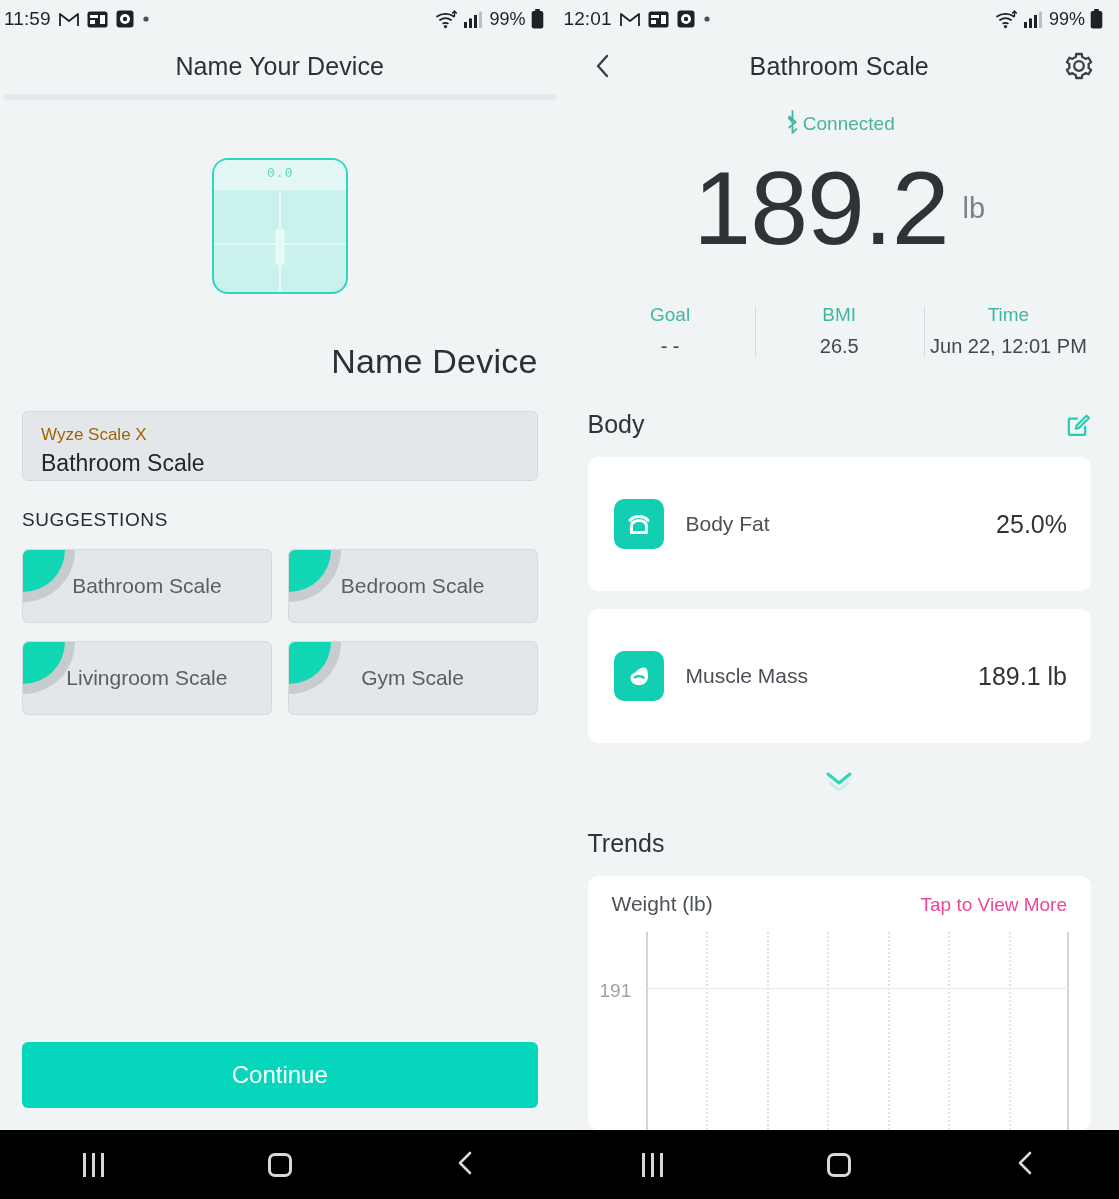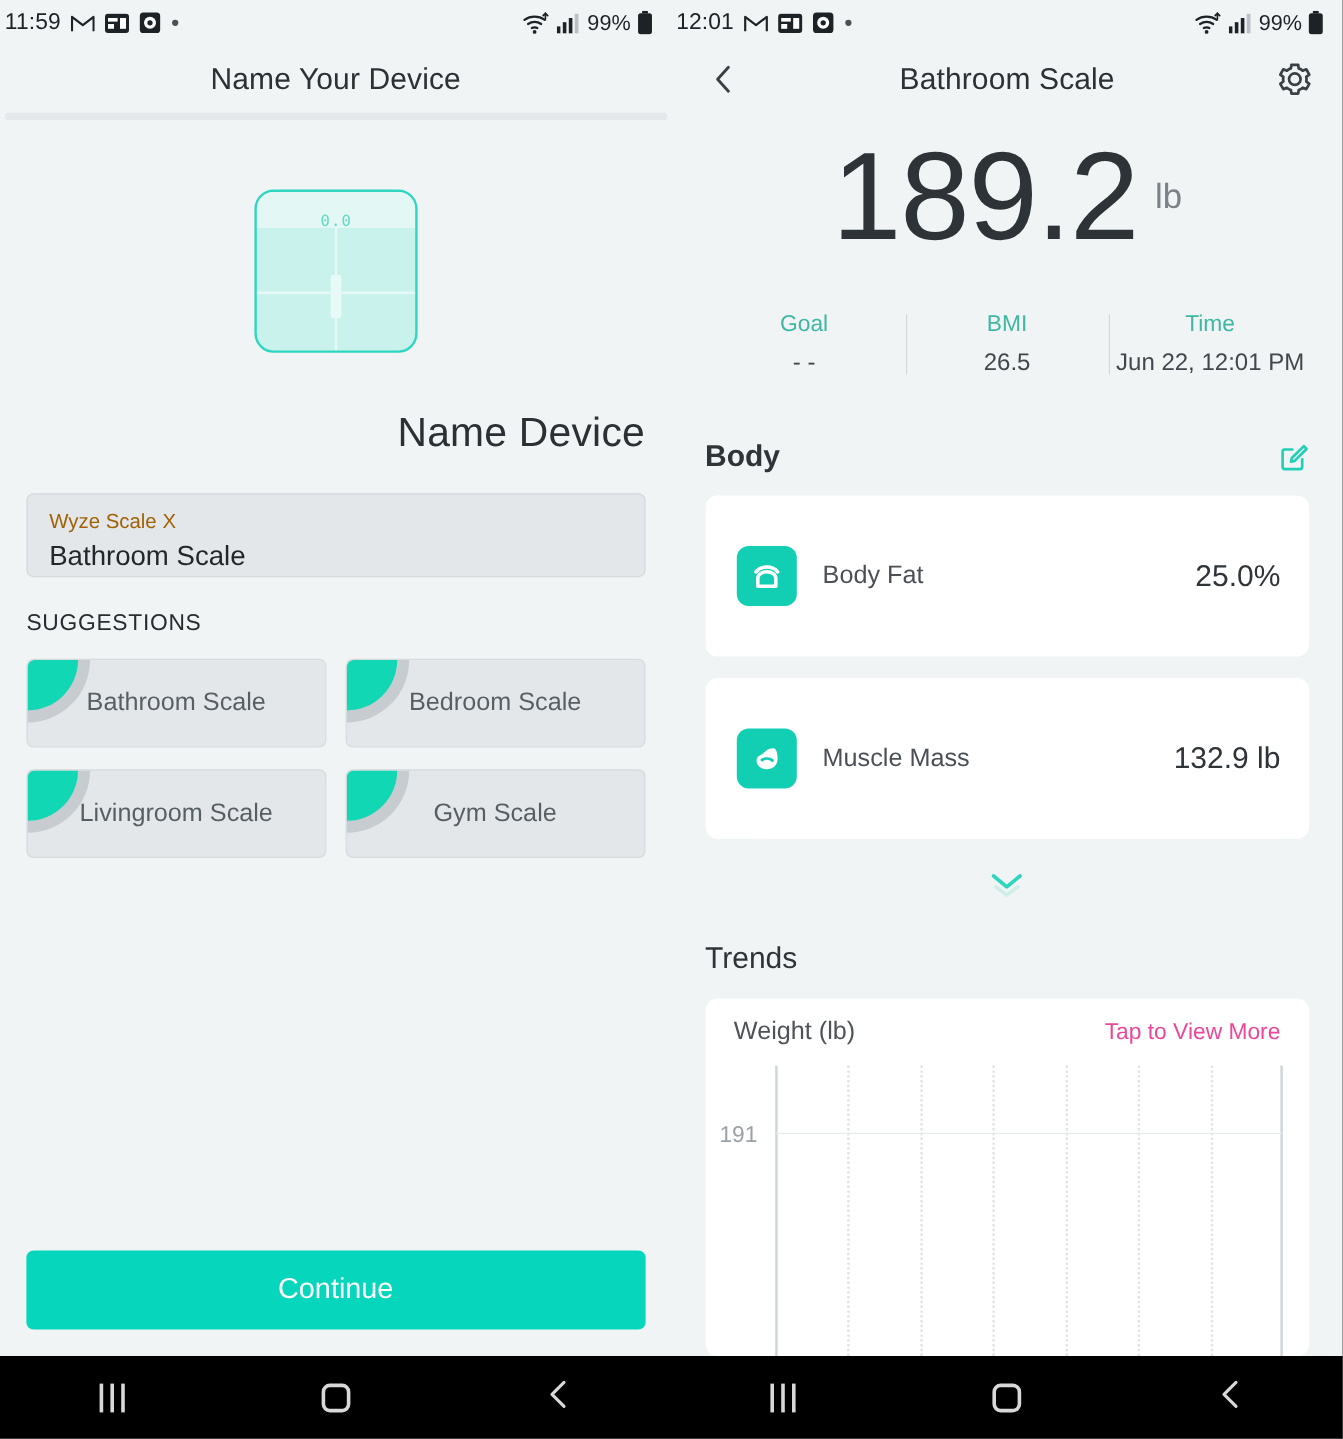--- a/index.html
+++ b/index.html
@@ -70,21 +70,21 @@
     overflow: hidden;
   }
   .scale-art .topband {
     position: absolute; left: 0; right: 0; top: 0; height: 30px;
     background: #e3f8f4;
   }
   .scale-art .disp {
     position: absolute; top: 5px; left: 1px; right: 0;
     text-align: center;
     font-family: "DejaVu Sans Mono", monospace;
-    font-size: 13px; color: #5fd9c6; letter-spacing: 1px; margin-top: 12px;
+    font-size: 13px; color: #5fd9c6; letter-spacing: 1px;
   }
   .scale-art .vline {
     position: absolute; left: 50%; top: 30px; bottom: 0; width: 2px;
     background: #e6f9f5; transform: translateX(-50%);
   }
   .scale-art .hline {
     position: absolute; left: 0; right: 0; top: 63%; height: 2px;
     background: #e6f9f5;
   }
   .scale-art .nub {
@@ -179,21 +179,21 @@
   }
   .metric + .metric::before {
     content: ""; position: absolute; left: 0; top: 2px; bottom: 2px;
     width: 1px; background: #d3d9dc;
   }
   .metric .m-label { font-size: 19px; color: #3fb8a3; margin-bottom: 9px; }
   .metric .m-value { font-size: 20px; color: #41474c; }
 
   .sec-head {
     display: flex; align-items: center;
-    margin-top: 52px; padding: 0 28px; font-weight: bold;
+    margin-top: 52px; padding: 0 28px;
   }
   .sec-head .sec-title { font-size: 25px; color: #2f3439; }
   .sec-head .edit { margin-left: auto; width: 28px; height: 28px; }
 
   .card {
     margin: 18px 28px 0 28px;
     background: #fff;
     border-radius: 10px;
     height: 134px;
     display: flex; align-items: center;
@@ -468,20 +468,28 @@
       <span class="gear">
         <svg width="32" height="32" viewBox="0 0 24 24">
           <path d="M12 8.4a3.6 3.6 0 1 0 0 7.2 3.6 3.6 0 0 0 0-7.2z" fill="none" stroke="#3a4045" stroke-width="1.7"></path>
           <path d="M19.3 12c0-.5-.05-1-.14-1.45l1.9-1.45-1.9-3.3-2.23.9a7.4 7.4 0 0 0-2.5-1.45L14.1 3h-4.2l-.33 2.25a7.4 7.4 0 0 0-2.5 1.45l-2.23-.9-1.9 3.3 1.9 1.45a7.6 7.6 0 0 0 0 2.9l-1.9 1.45 1.9 3.3 2.23-.9a7.4 7.4 0 0 0 2.5 1.45L9.9 21h4.2l.33-2.25a7.4 7.4 0 0 0 2.5-1.45l2.23.9 1.9-3.3-1.9-1.45c.09-.45.14-.95.14-1.45z" fill="none" stroke="#3a4045" stroke-width="1.7" stroke-linejoin="round"></path>
         </svg>
       </span>
     </div>
 
     <div class="body-r">
 
+      <div class="bt-row">
+        <span>
+          <svg width="17" height="24" viewBox="0 0 14 22">
+              <path d="M4 6l6 5-6 5M7 1v20l3.5-3.5M7 11L3.5 7.5" fill="none" stroke="#3fb8a3" stroke-width="1.7" stroke-linecap="round" stroke-linejoin="round"></path>
+            </svg>
+        </span>
+        <span class="bt-text">Connected</span>
+      </div>
 
       <div class="weight-row">
         <span class="weight-val">189.2</span>
         <span class="weight-unit">lb</span>
       </div>
 
       <div class="metrics">
         <div class="metric">
           <div class="m-label">Goal</div>
           <div class="m-value">- -</div>
@@ -518,21 +526,21 @@
       </div>
 
       <div class="card">
         <span class="ic-box">
           <svg width="34" height="34" viewBox="0 0 34 34">
             <path d="M22.5 8.5c-4.5 0-6.5 2.4-8.5 4.3-2.2 2-5.5 2.2-5.5 6.1 0 4.2 3.6 7.1 8.5 7.1 5.3 0 9-3.3 9-8.8 0-4.2-1-8.7-3.5-8.7z" fill="#fff"></path>
             <path d="M13 18.3c2.6-1.6 6.3-1.6 8.6.4" fill="none" stroke="#12cfb3" stroke-width="2.4" stroke-linecap="round"></path>
           </svg>
         </span>
         <span class="c-label">Muscle Mass</span>
-        <span class="c-value">132.9 lb</span>
+        <span class="c-value">189.1 lb</span>
       </div>
 
       <div class="chev-wrap">
         <svg width="40" height="30" viewBox="0 0 40 30">
           <path d="M9 7l11 9 11-9" fill="none" stroke="#2ed6be" stroke-width="3" stroke-linecap="round" stroke-linejoin="round"></path>
           <path d="M11 16l9 7 9-7" fill="none" stroke="#cdeee9" stroke-width="3" stroke-linecap="round" stroke-linejoin="round"></path>
         </svg>
       </div>
 
       <div class="trends-title">Trends</div>

